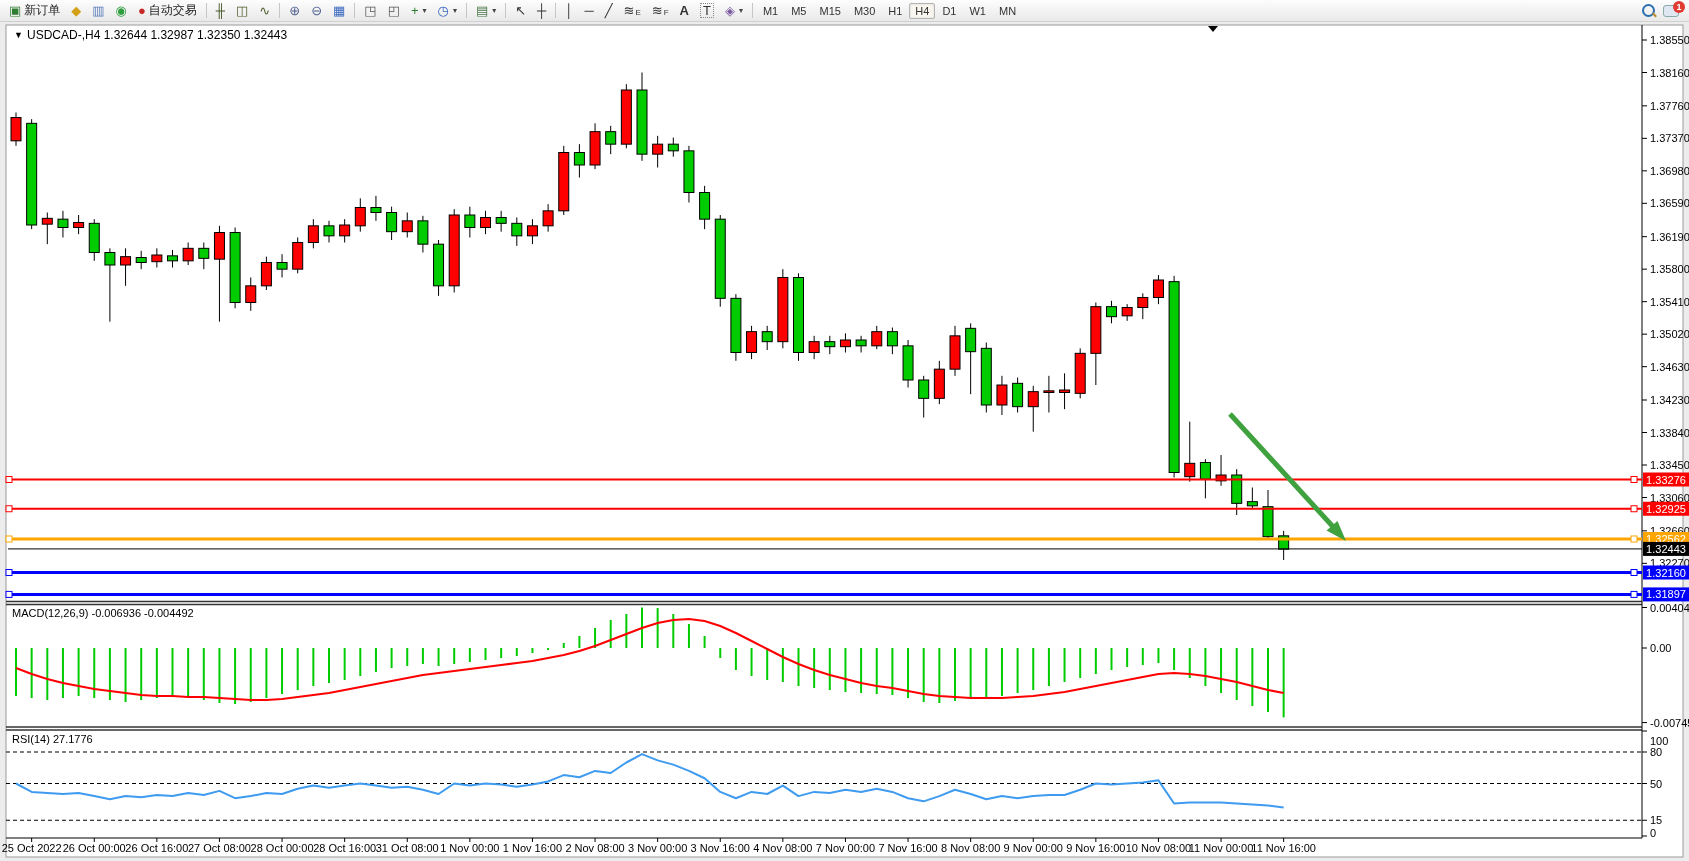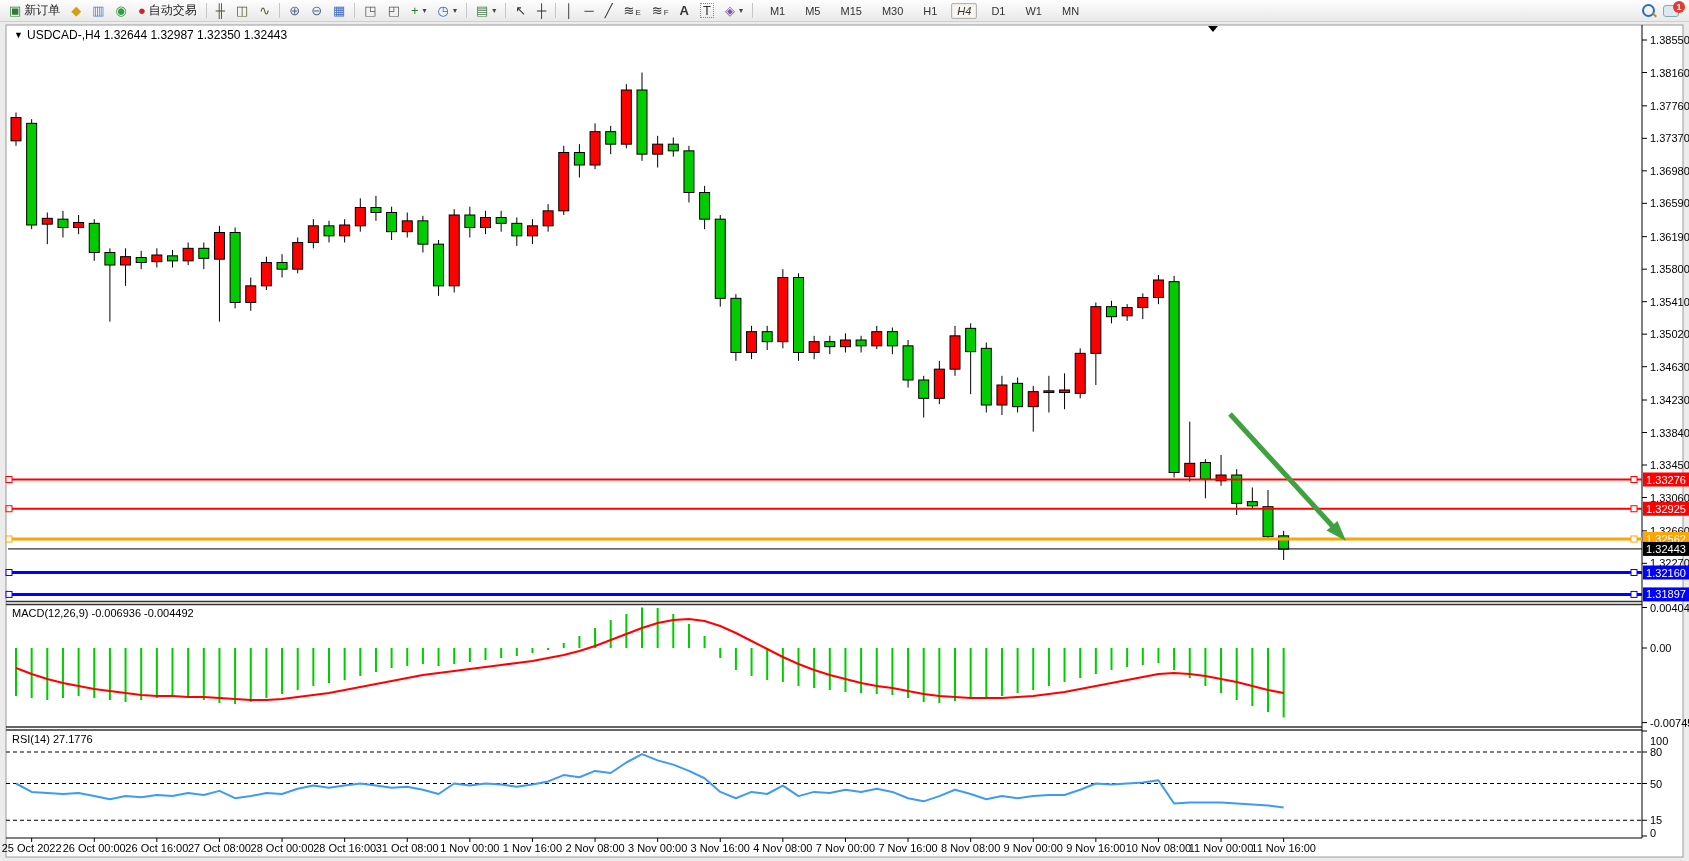--- a/index.html
+++ b/index.html
@@ -7,22 +7,22 @@
        font-family:"Liberation Sans",sans-serif;}
   #toolbar{position:absolute;left:0;top:0;width:1689px;height:22px;
            background:linear-gradient(#fdfdfd,#e9e9e9);border-bottom:1px solid #cfcfcf;
            display:flex;align-items:center;padding-left:4px;box-sizing:border-box;gap:1px;z-index:5;}
   .tb-btn{display:inline-flex;align-items:center;gap:3px;padding:1px 4px;border:1px solid transparent;
           border-radius:2px;font-size:12px;color:#222;cursor:default;white-space:nowrap;}
   .tb-glyph{font-size:13px;line-height:13px;}
   .tb-sub{font-size:8px;margin-left:-2px;color:#333;align-self:flex-end;}
   .tb-caret{font-size:8px;color:#444;margin-left:1px;}
   .tb-sep{width:1px;height:15px;background:#c6c6c6;margin:0 3px;flex:0 0 auto;}
-  .tf-btn{font-size:11px;color:#333;padding:1px 5px;border:1px solid transparent;border-radius:2px;margin-left:7px;}
-  .tf-btn.active{background:#f8f6ef;border:1px solid #b3b3b3;box-shadow:inset 0 0 2px #ccc;font-style:italic;}
+  .tf-btn{font-size:11px;color:#333;padding:1px 5px;border:1px solid transparent;border-radius:2px;}
+  .tf-btn.active{background:#f8f6ef;border:1px solid #b3b3b3;box-shadow:inset 0 0 2px #ccc;}
   .tb-right{margin-left:auto;display:flex;align-items:center;gap:8px;padding-right:10px;}
   .mag{position:relative;width:9px;height:9px;border:2px solid #2a6fb0;border-radius:50%;display:inline-block;}
   .mag::after{content:"";position:absolute;left:8px;top:8px;width:5px;height:2px;background:#b58a2a;
               transform:rotate(45deg);}
   .bubble{position:relative;width:14px;height:10px;background:#dfe7f2;border:1px solid #8aa;
           border-radius:3px;display:inline-block;}
   .badge{position:absolute;top:-5px;right:-7px;background:#e03c31;color:#fff;font-size:9px;
          border-radius:50%;width:12px;height:12px;line-height:12px;text-align:center;font-weight:bold;}
   #chart-svg{position:absolute;left:0;top:0;}
   text{font-family:"Liberation Sans","DejaVu Sans",sans-serif;}

